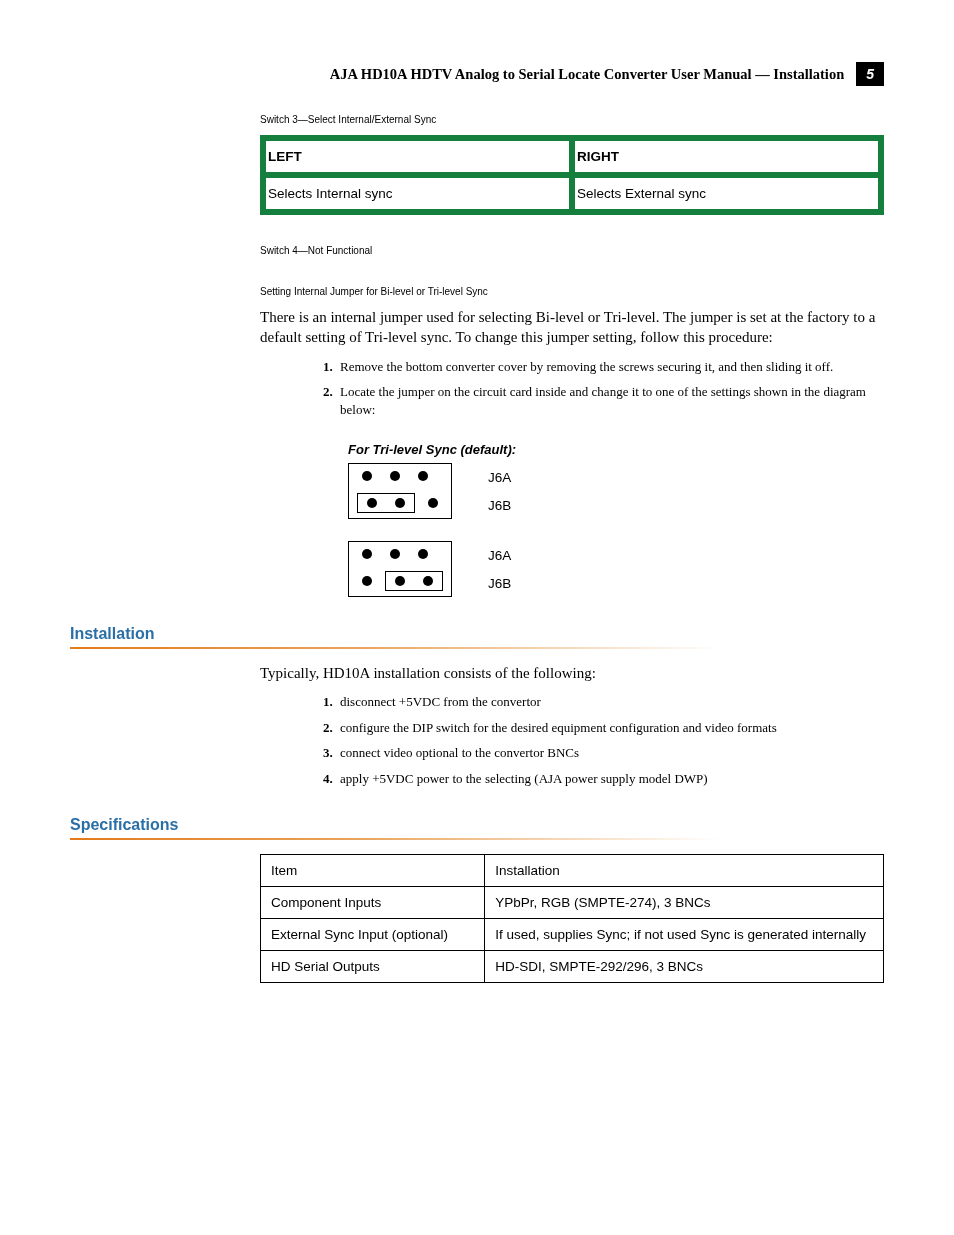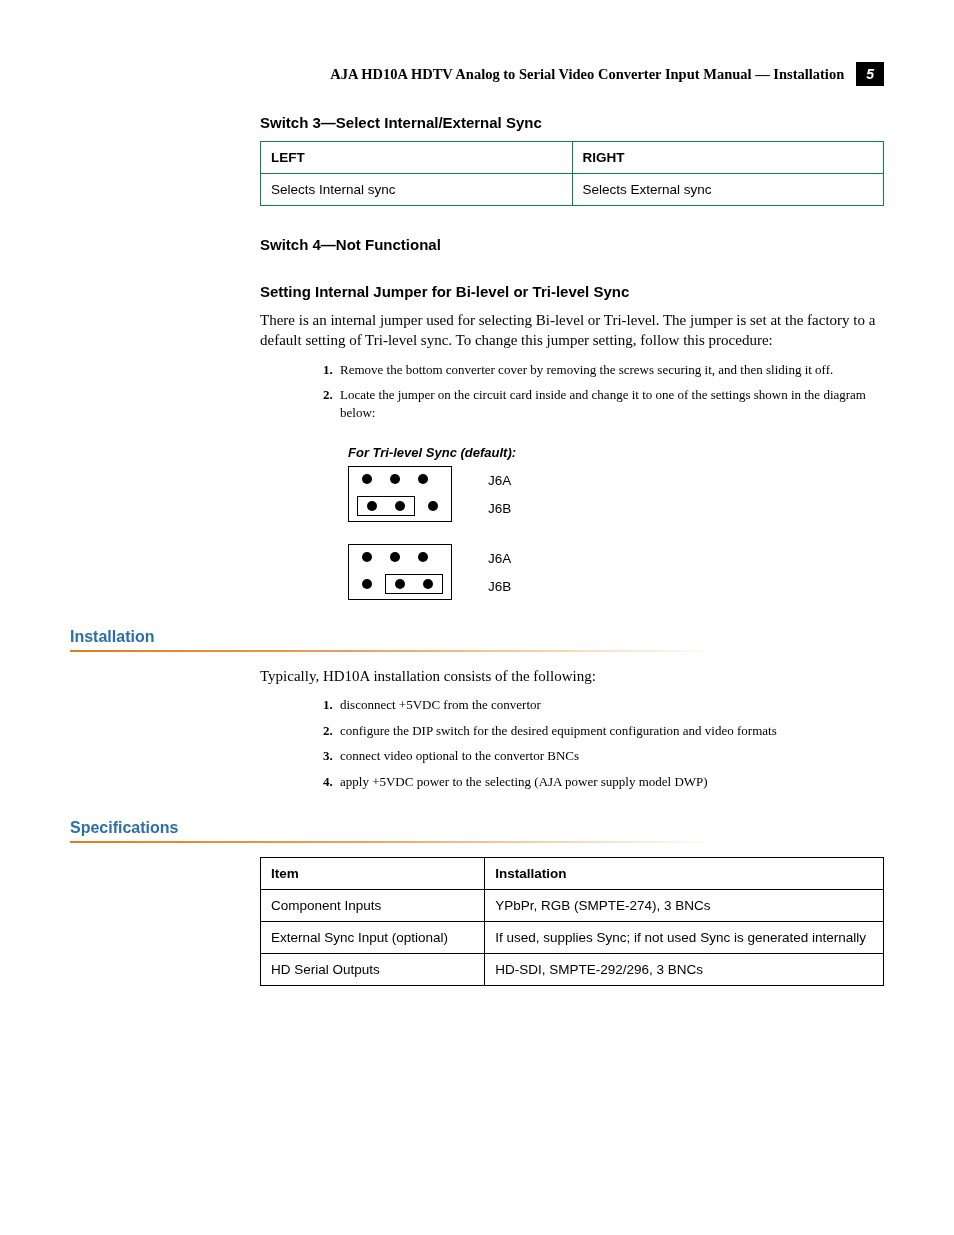--- a/index.html
+++ b/index.html
@@ -35,36 +35,36 @@
     font-weight: bold;
     font-style: italic;
     font-size: 14px;
     padding: 4px 10px;
   }
   .content {
     margin-left: 190px;
   }
   .subhead {
     font-family: Arial, Helvetica, sans-serif;
-    font-weight: bold;
-    font-size: 15px;
+    font-weight: normal;
+    font-size: 10px;
     margin: 0 0 10px 0;
   }
   .subhead-spaced {
     margin-top: 30px;
   }
   table.lr {
     width: 100%;
     border-collapse: collapse;
     margin-bottom: 4px;
     table-layout: fixed;
   }
   table.lr th, table.lr td {
-    border: 1px solid #15803d;
-    padding: 8px 10px;
+    border: 6px solid #15803d;
+    padding: 8px 2px;
     text-align: left;
     font-size: 13.5px;
   }
   table.lr th {
     font-weight: bold;
   }
   .body-serif {
     font-family: Georgia, 'Times New Roman', serif;
     font-size: 15px;
     line-height: 1.35;
@@ -151,29 +151,29 @@
     table-layout: fixed;
   }
   table.spec col.c1 { width: 36%; }
   table.spec th, table.spec td {
     border: 1px solid #000;
     padding: 8px 10px;
     text-align: left;
     font-size: 13.5px;
     vertical-align: top;
   }
-  table.spec th { font-weight: bold; }
+  table.spec th { font-weight: normal; }
 </style>
 </head>
 <body>
 
 <div class="page">
 
   <div class="header-line">
-    <span class="header-title">AJA HD10A HDTV Analog to Serial Video Converter Input Manual — Installation</span>
+    <span class="header-title">AJA HD10A HDTV Analog to Serial Locate Converter User Manual — Installation</span>
     <span class="page-num">5</span>
   </div>
 
   <div class="content">
 
     <div class="subhead">Switch 3—Select Internal/External Sync</div>
     <table class="lr">
       <tbody>
           <tr>
         <th>LEFT</th>

